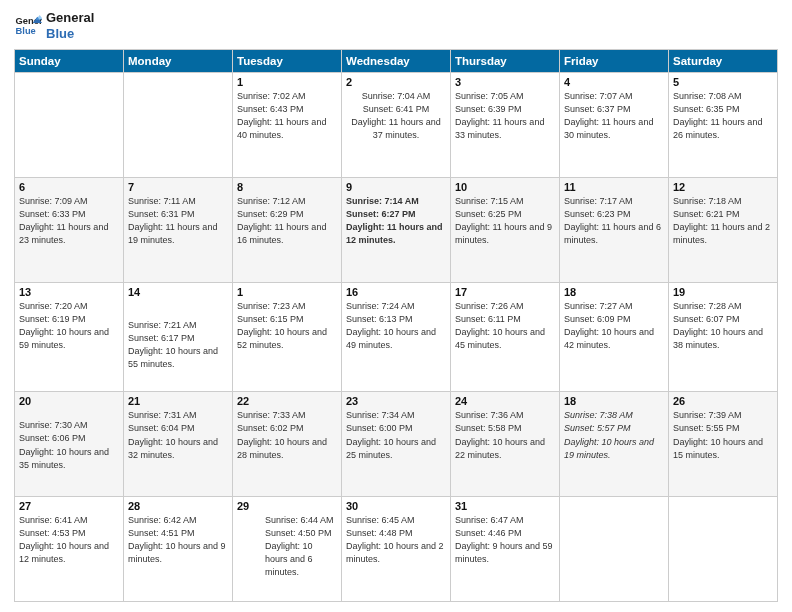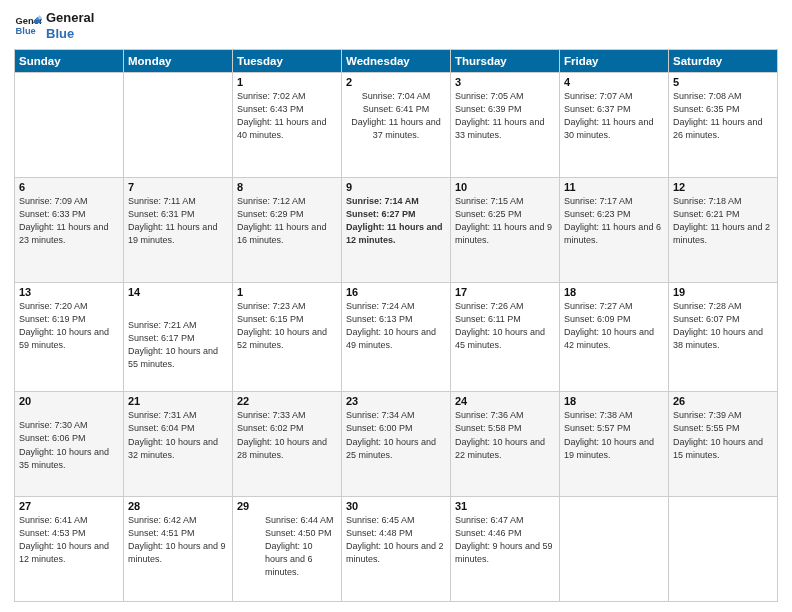--- a/index.html
+++ b/index.html
@@ -278,21 +278,21 @@
 Daylight: 10 hours and 25 minutes.</div>
           </td>
           <td>
             <span class="day-number">24</span>
             <div class="day-info" style="white-space: pre-line;">Sunrise: 7:36 AM
 Sunset: 5:58 PM
 Daylight: 10 hours and 22 minutes.</div>
           </td>
           <td>
             <span class="day-number">18</span>
-            <div class="day-info" style="white-space: pre-line;">Sunrise: 7:38 AM
+            <div class="day-info" style="white-space: pre-line; font-style: italic;">Sunrise: 7:38 AM
 Sunset: 5:57 PM
 Daylight: 10 hours and 19 minutes.</div>
           </td>
           <td>
             <span class="day-number">26</span>
             <div class="day-info" style="white-space: pre-line;">Sunrise: 7:39 AM
 Sunset: 5:55 PM
 Daylight: 10 hours and 15 minutes.</div>
           </td>
         </tr>

